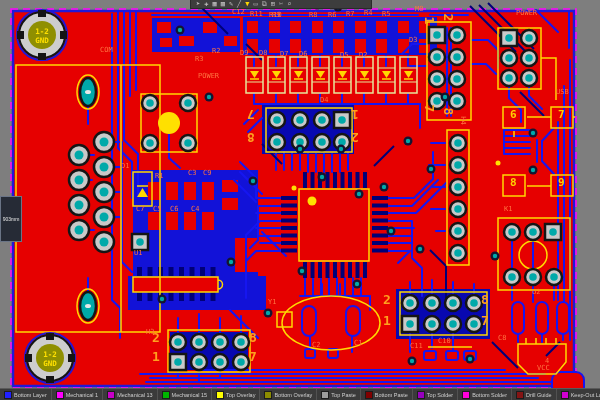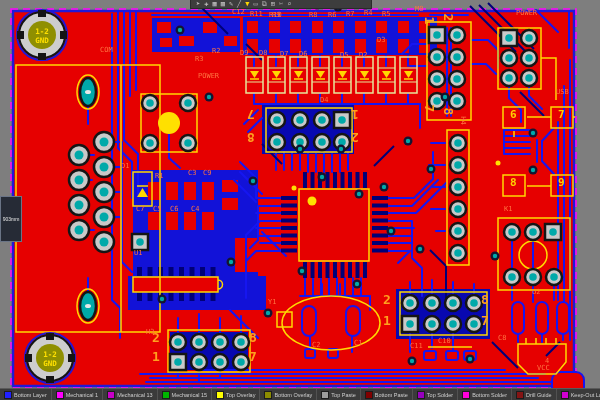--- a/index.html
+++ b/index.html
@@ -375,21 +375,21 @@
       <div class="lbl ref" style="left: 382px; top: 11px;">R5</div>
       <div class="lbl ref" style="left: 195px; top: 48px; margin-top: 8px;">R3</div>
       <div class="lbl ref" style="left: 212px; top: 48px;">R2</div>
       <div class="lbl ref" style="left: 240px; top: 50px;">D9</div>
       <div class="lbl ref" style="left: 259px; top: 50px;">D8</div>
       <div class="lbl ref" style="left: 280px; top: 51px; text-align: right;">D7</div>
       <div class="lbl ref" style="left: 299px; top: 51px;">D6</div>
       <div class="lbl ref" style="left: 320px; top: 52px; margin-top: 45px;">D4</div>
       <div class="lbl ref" style="left: 340px; top: 52px;">D5</div>
       <div class="lbl ref" style="left: 359px; top: 52px;">D2</div>
-      <div class="lbl ref" style="left: 377px; top: 37px;">D3</div>
+      <div class="lbl ref" style="left: 377px; top: 37px; padding-left: 32px;">D3</div>
       <div class="lbl ref" style="left: 198px; top: 73px;">POWER</div>
       <div class="lbl ref" style="left: 415px; top: 6px;">M0</div>
       <div class="lbl ref" style="left: 516px; top: 10px;">POWER</div>
       <div class="lbl ref" style="left: 556px; top: 89px;">USB</div>
       <div class="lbl ref" style="left: 458px; top: 117px; transform: rotate(90deg);">H4</div>
       <div class="lbl ref" style="left: 504px; top: 206px;">K1</div>
       <div class="lbl ref" style="left: 532px; top: 289px;">U2</div>
       <div class="lbl ref" style="left: 498px; top: 335px;">C8</div>
       <div class="lbl ref" style="left: 410px; top: 343px;">C11</div>
       <div class="lbl ref" style="left: 438px; top: 338px;">C10</div>

